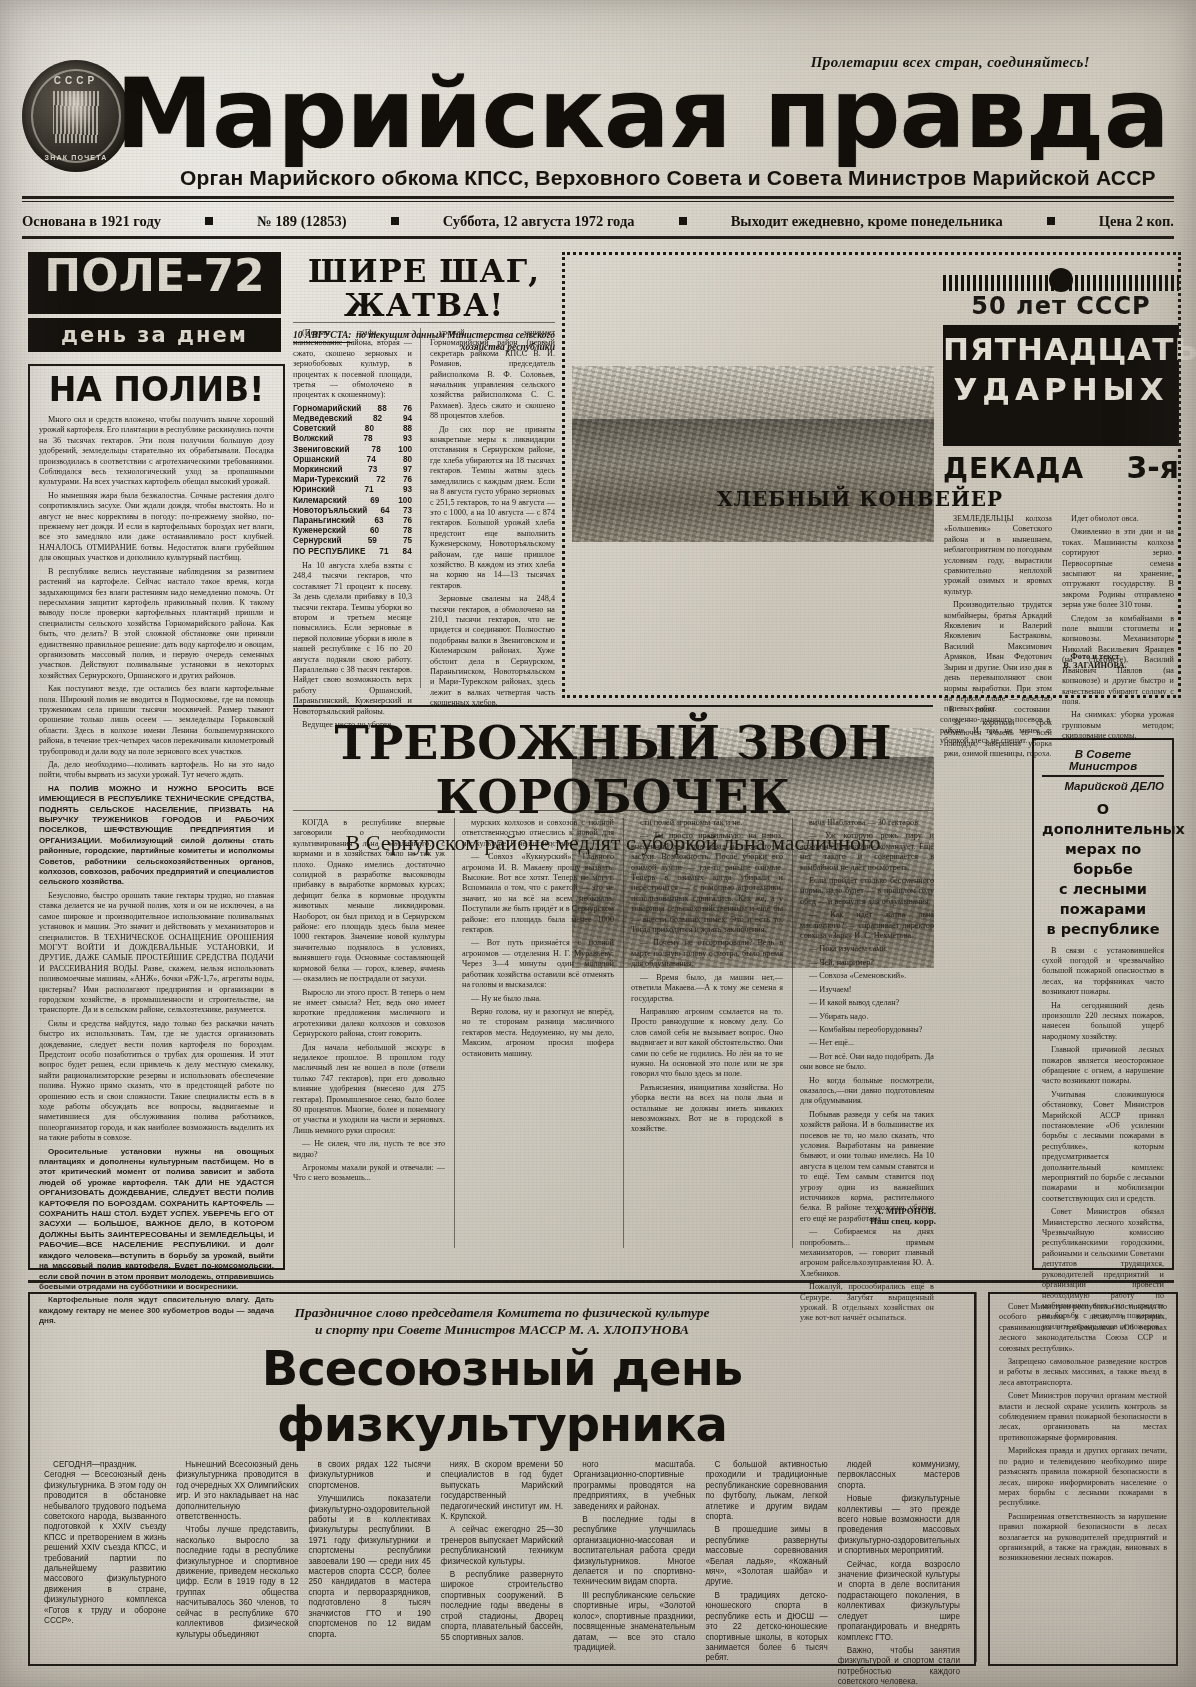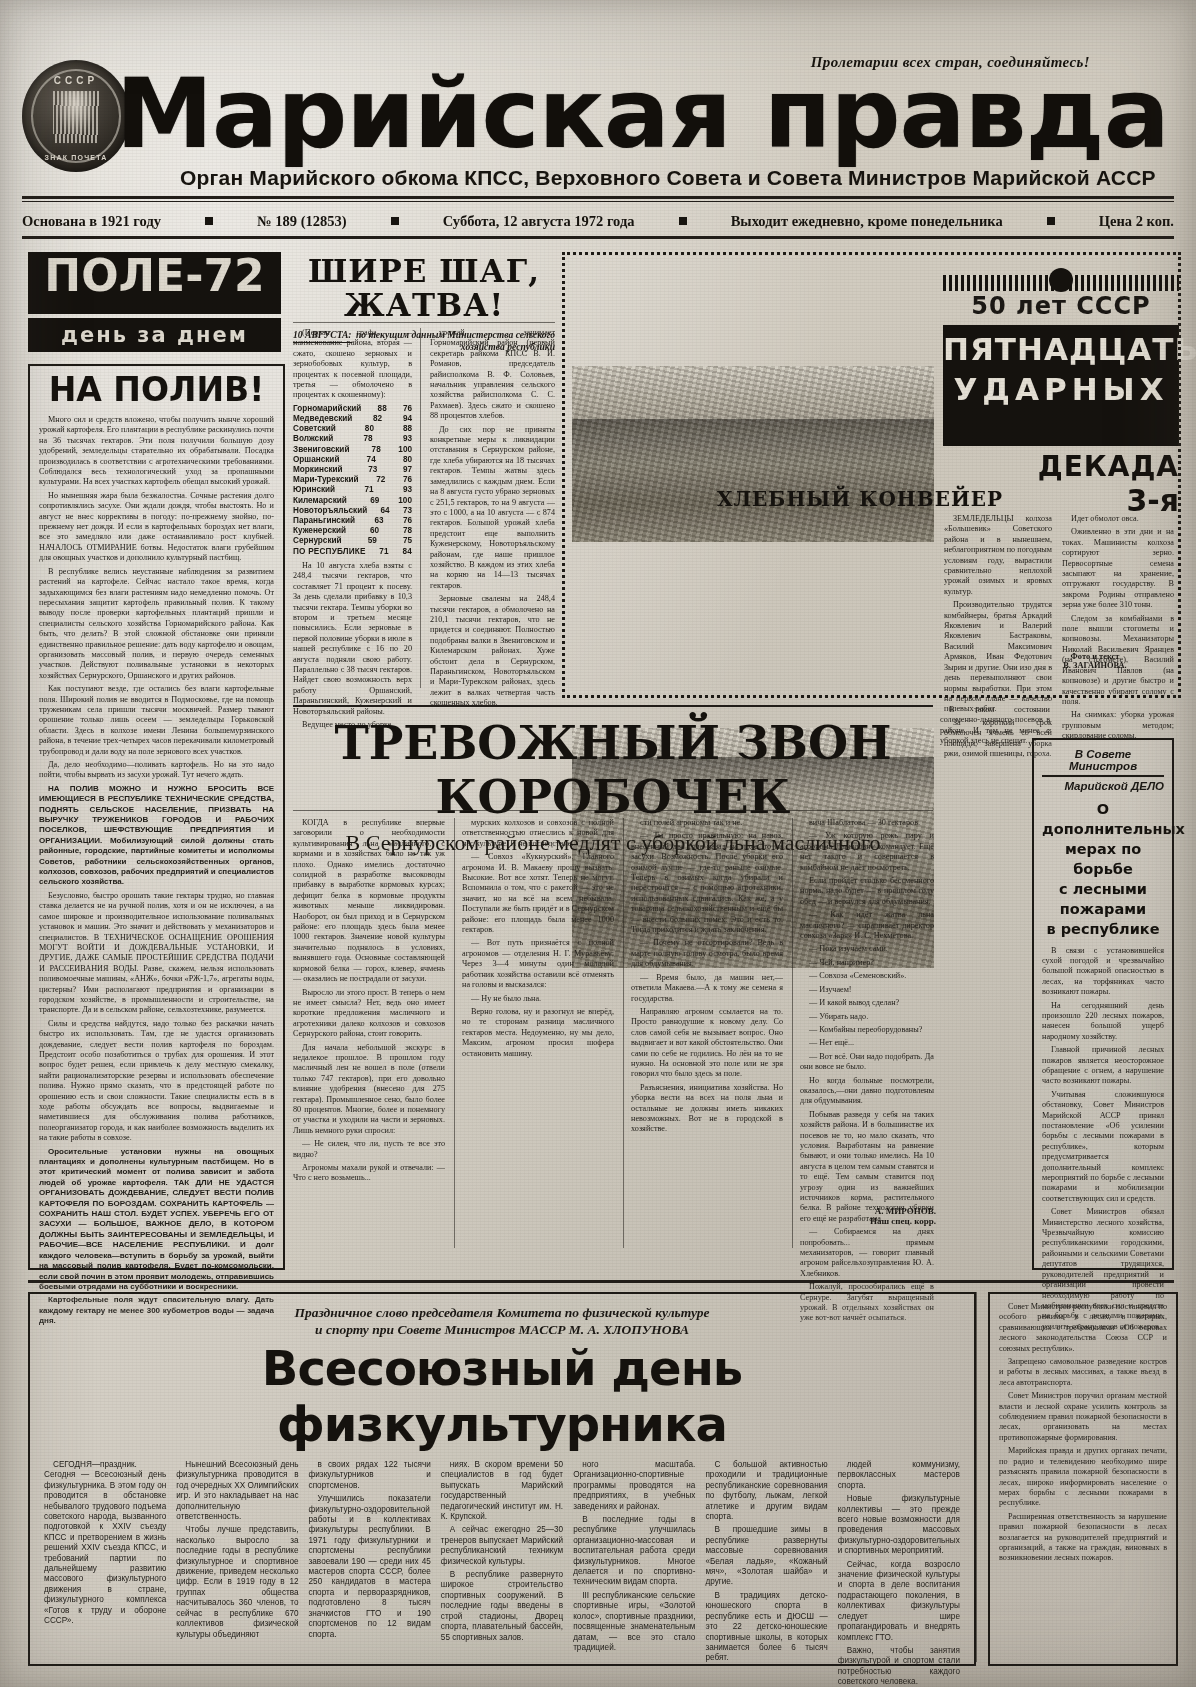--- a/index.html
+++ b/index.html
@@ -261,21 +261,21 @@
     <div style="height:16px;background:repeating-linear-gradient(90deg,#15120e 0 3px,#d7d2c6 3px 6px);position:relative;">
       <div style="position:absolute;left:50%;top:-7px;transform:translateX(-50%);width:24px;height:24px;border-radius:50%;background:#15120e;"></div>
     </div>
     <div style="font-family:'DejaVu Sans',sans-serif;font-weight:bold;font-size:24px;line-height:26px;text-align:center;letter-spacing:1px;margin-top:2px;">50 лет СССР</div>
   </div>
 
   <div class="abs" style="left:943px;top:325px;width:236px;height:121px;background:#15120e;padding-top:4px;box-sizing:border-box;">
     <div style="font-family:'DejaVu Sans',sans-serif;font-weight:bold;font-size:31px;line-height:40px;color:#e4dfd4;text-align:center;letter-spacing:1px;">ПЯТНАДЦАТЬ</div>
     <div style="font-family:'DejaVu Sans',sans-serif;font-weight:bold;font-size:31px;line-height:40px;color:#e4dfd4;text-align:center;letter-spacing:5px;">УДАРНЫХ</div>
   </div>
-  <div class="abs" style="left:943px;top:450px;width:236px;display:flex;align-items:flex-end;justify-content:space-between;flex-direction:column;">
+  <div class="abs" style="left:943px;top:450px;width:236px;display:flex;align-items:flex-end;justify-content:space-between;">
     <span style="font-family:'DejaVu Sans',sans-serif;font-weight:bold;font-size:28px;letter-spacing:1px;color:#15120e;">ДЕКАДА</span>
     <span style="font-family:'DejaVu Sans',sans-serif;font-weight:bold;font-size:30px;color:#15120e;">3-я</span>
   </div>
 
   <div class="abs hdSerifBig" style="left:640px;top:487px;width:440px;font-size:20px;letter-spacing:1px;">ХЛЕБНЫЙ КОНВЕЙЕР</div>
 
   <div class="abs" style="left:944px;top:514px;width:108px;">
     <div class="bodytext">
       <p>ЗЕМЛЕДЕЛЬЦЫ колхоза «Большевик» Советского района и в нынешнем, неблагоприятном по погодным условиям году, вырастили сравнительно неплохой урожай озимых и яровых культур.</p>
       <p>Производительно трудятся комбайнеры, братья Аркадий Яковлевич и Валерий Яковлевич Бастраковы, Василий Максимович Армяков, Иван Федотович Зырин и другие. Они изо дня в день перевыполняют свои нормы выработки. При этом на первом плане — качество полевых работ.</p>

